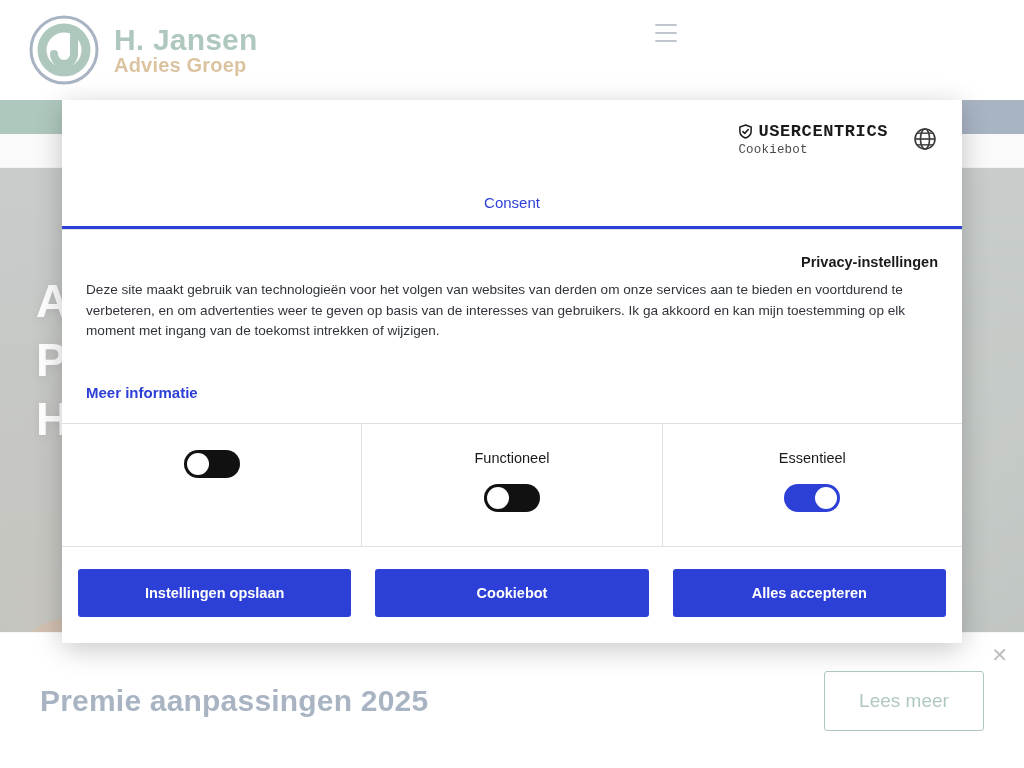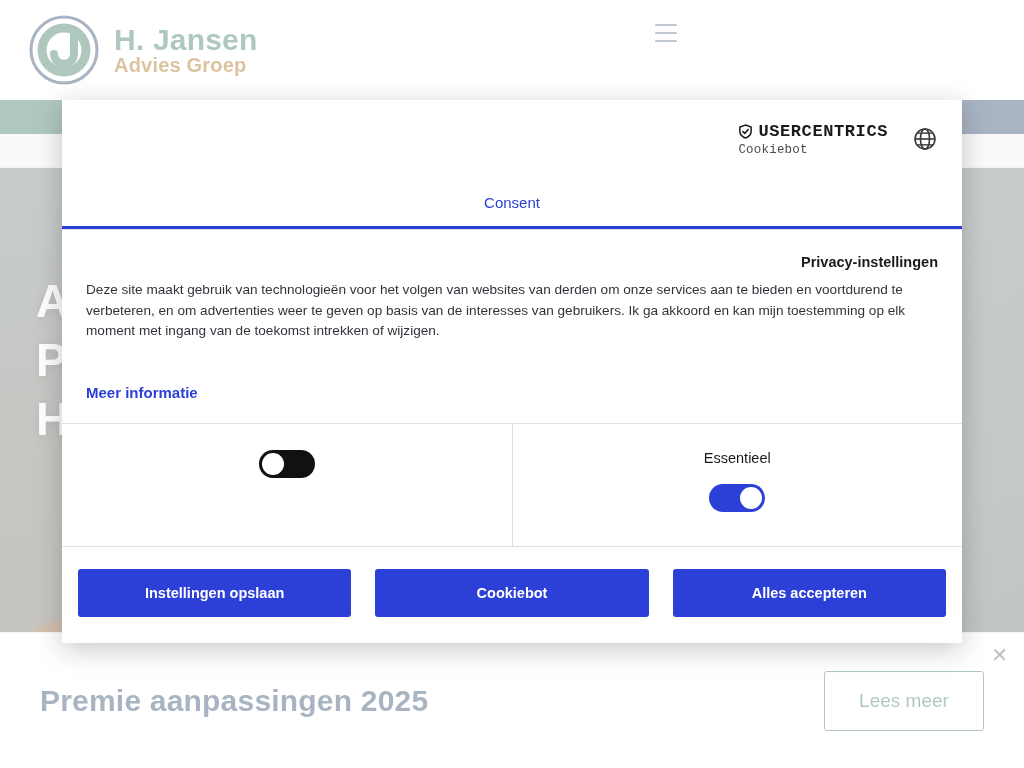--- a/index.html
+++ b/index.html
@@ -244,20 +244,24 @@
     <div class="cmp-h">Privacy-instellingen</div>
     <p class="cmp-p">Deze site maakt gebruik van technologieën voor het volgen van websites van derden om onze services aan te bieden en voortdurend te verbeteren, en om advertenties weer te geven op basis van de interesses van gebruikers. Ik ga akkoord en kan mijn toestemming op elk moment met ingang van de toekomst intrekken of wijzigen.</p>
     <a class="cmp-link">Meer informatie</a>
   </div>
 
   <div class="cat-row">
     <div class="cat">
       <button class="switch"><span class="knob"></span></button>
     </div>
     <div class="cat">
+      <div class="cat-label">Functioneel</div>
+      <button class="switch"><span class="knob"></span></button>
+    </div>
+    <div class="cat">
       <div class="cat-label">Essentieel</div>
       <button class="switch on"><span class="knob"></span></button>
     </div>
   </div>
 
   <div class="cmp-actions">
     <button class="cmp-btn">Instellingen opslaan</button>
     <button class="cmp-btn">Cookiebot</button>
     <button class="cmp-btn">Alles accepteren</button>
   </div>

